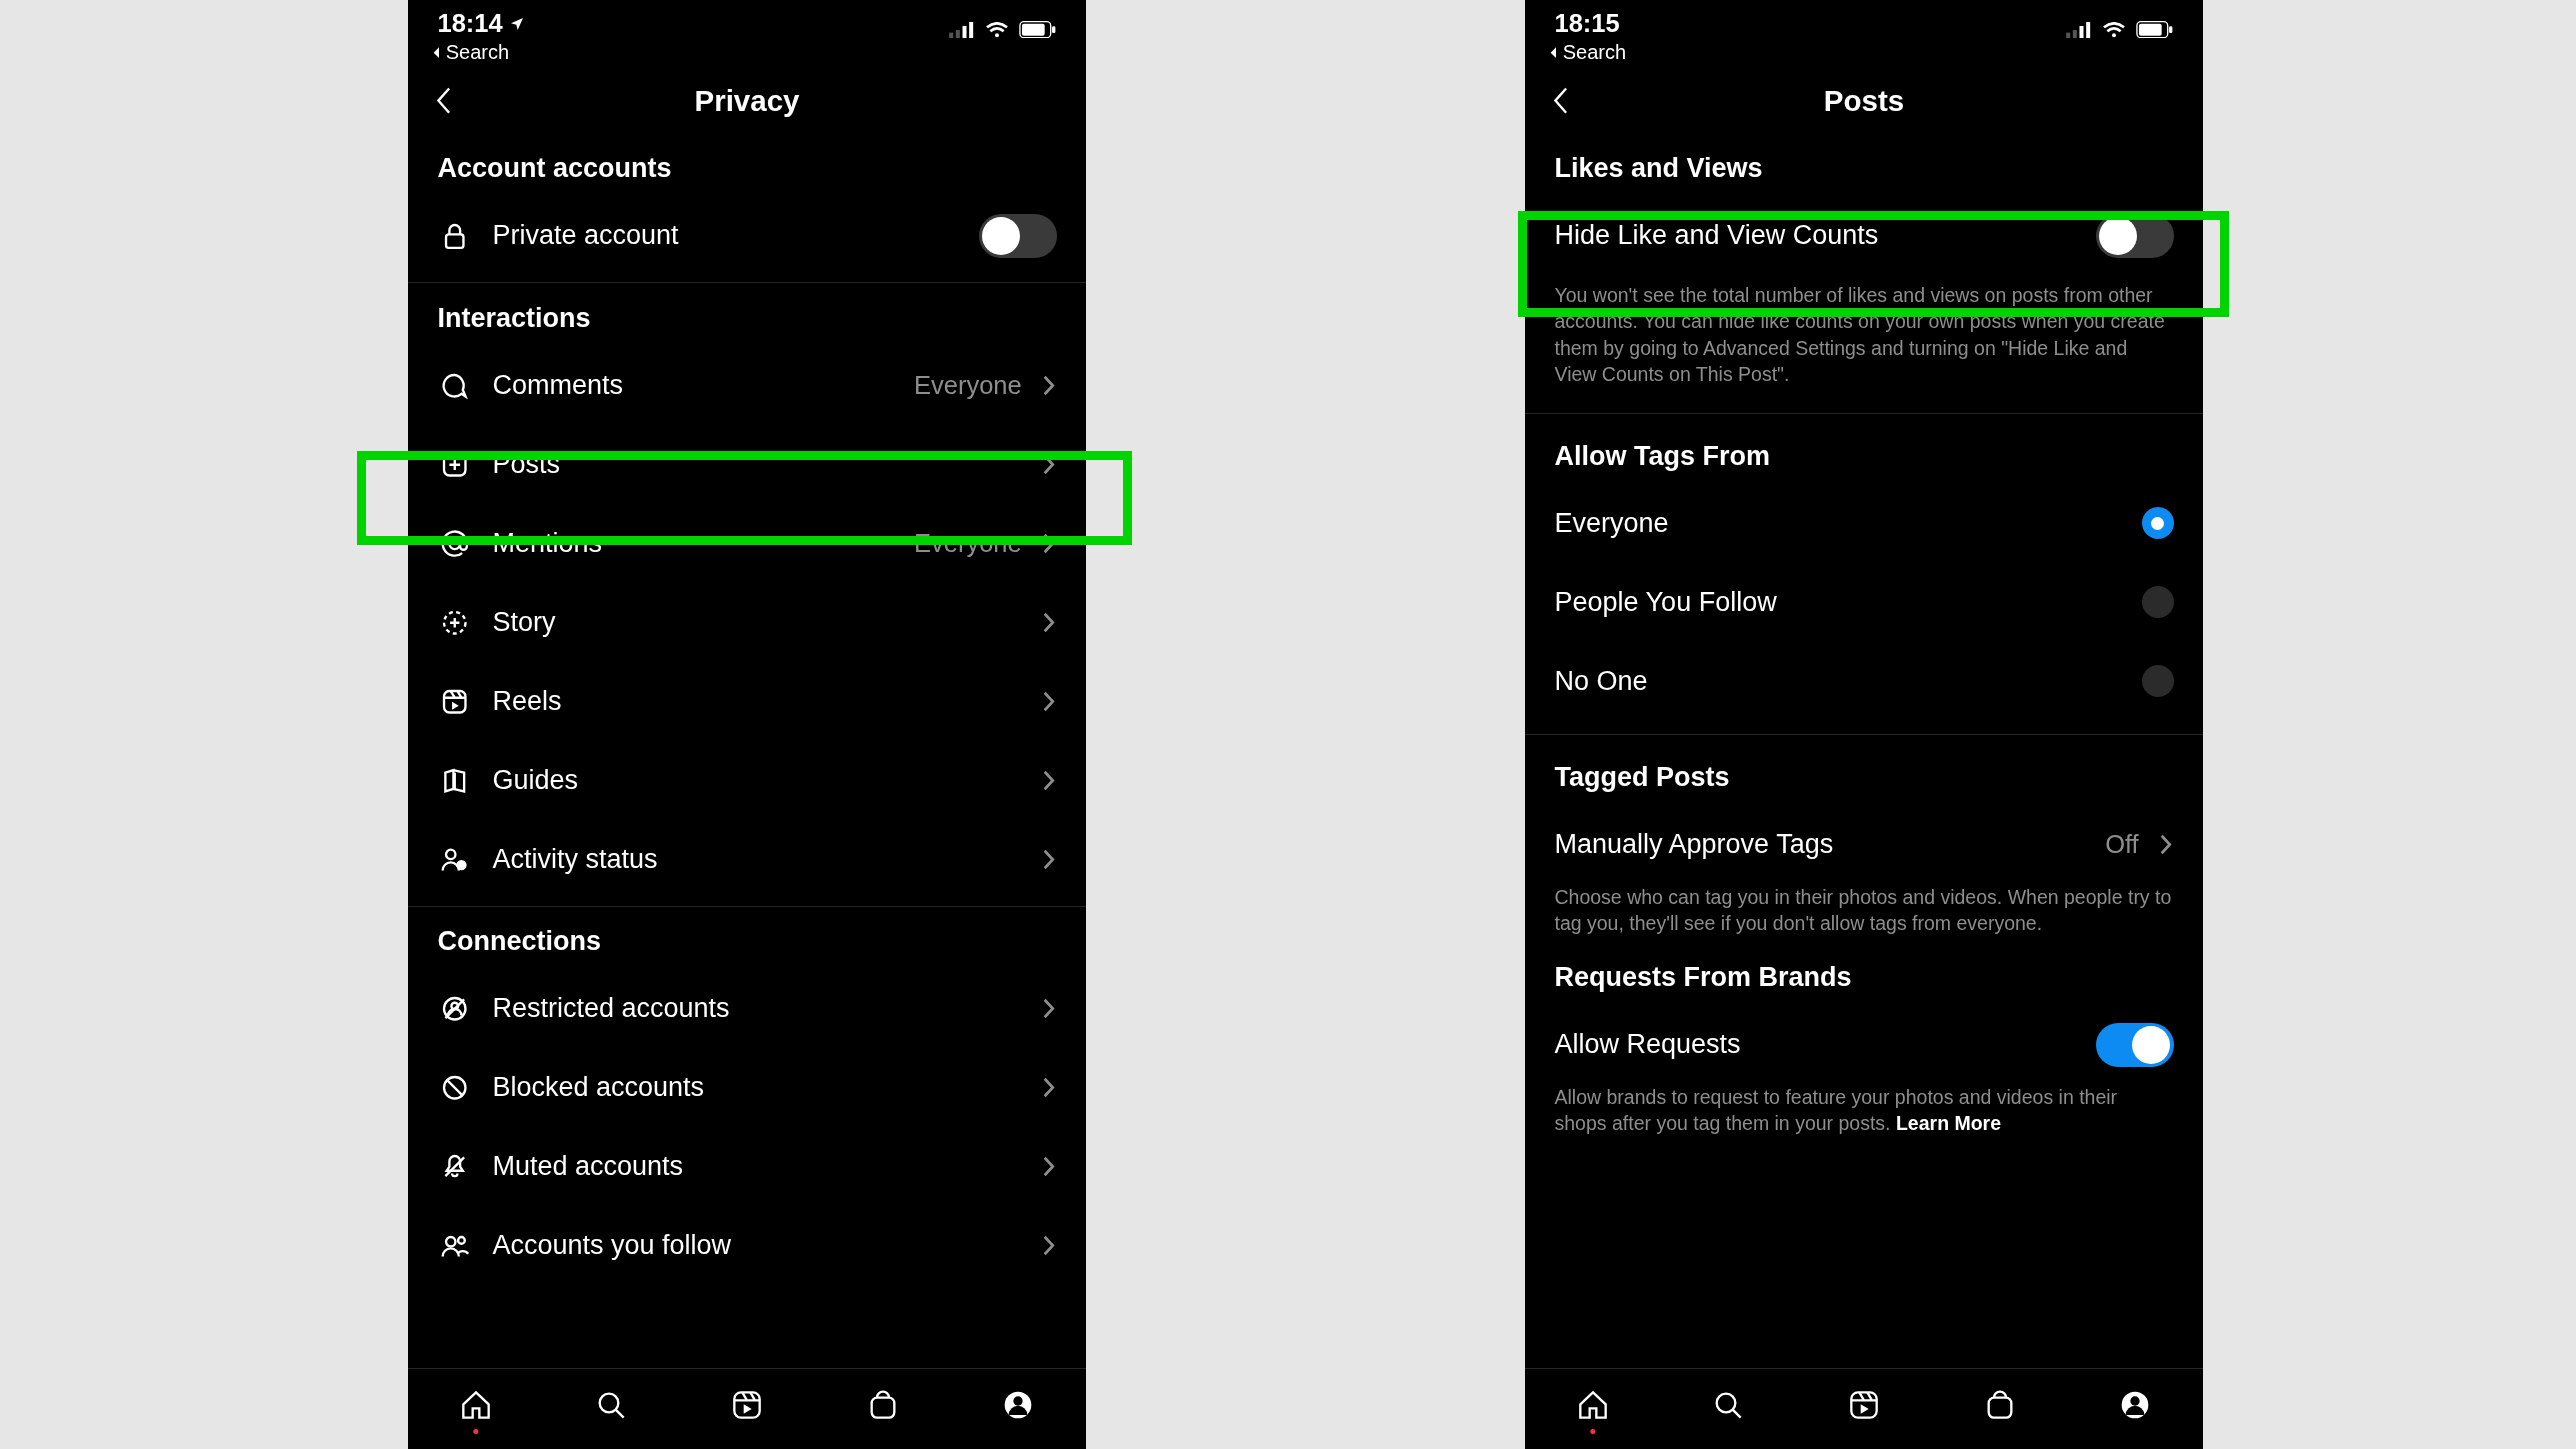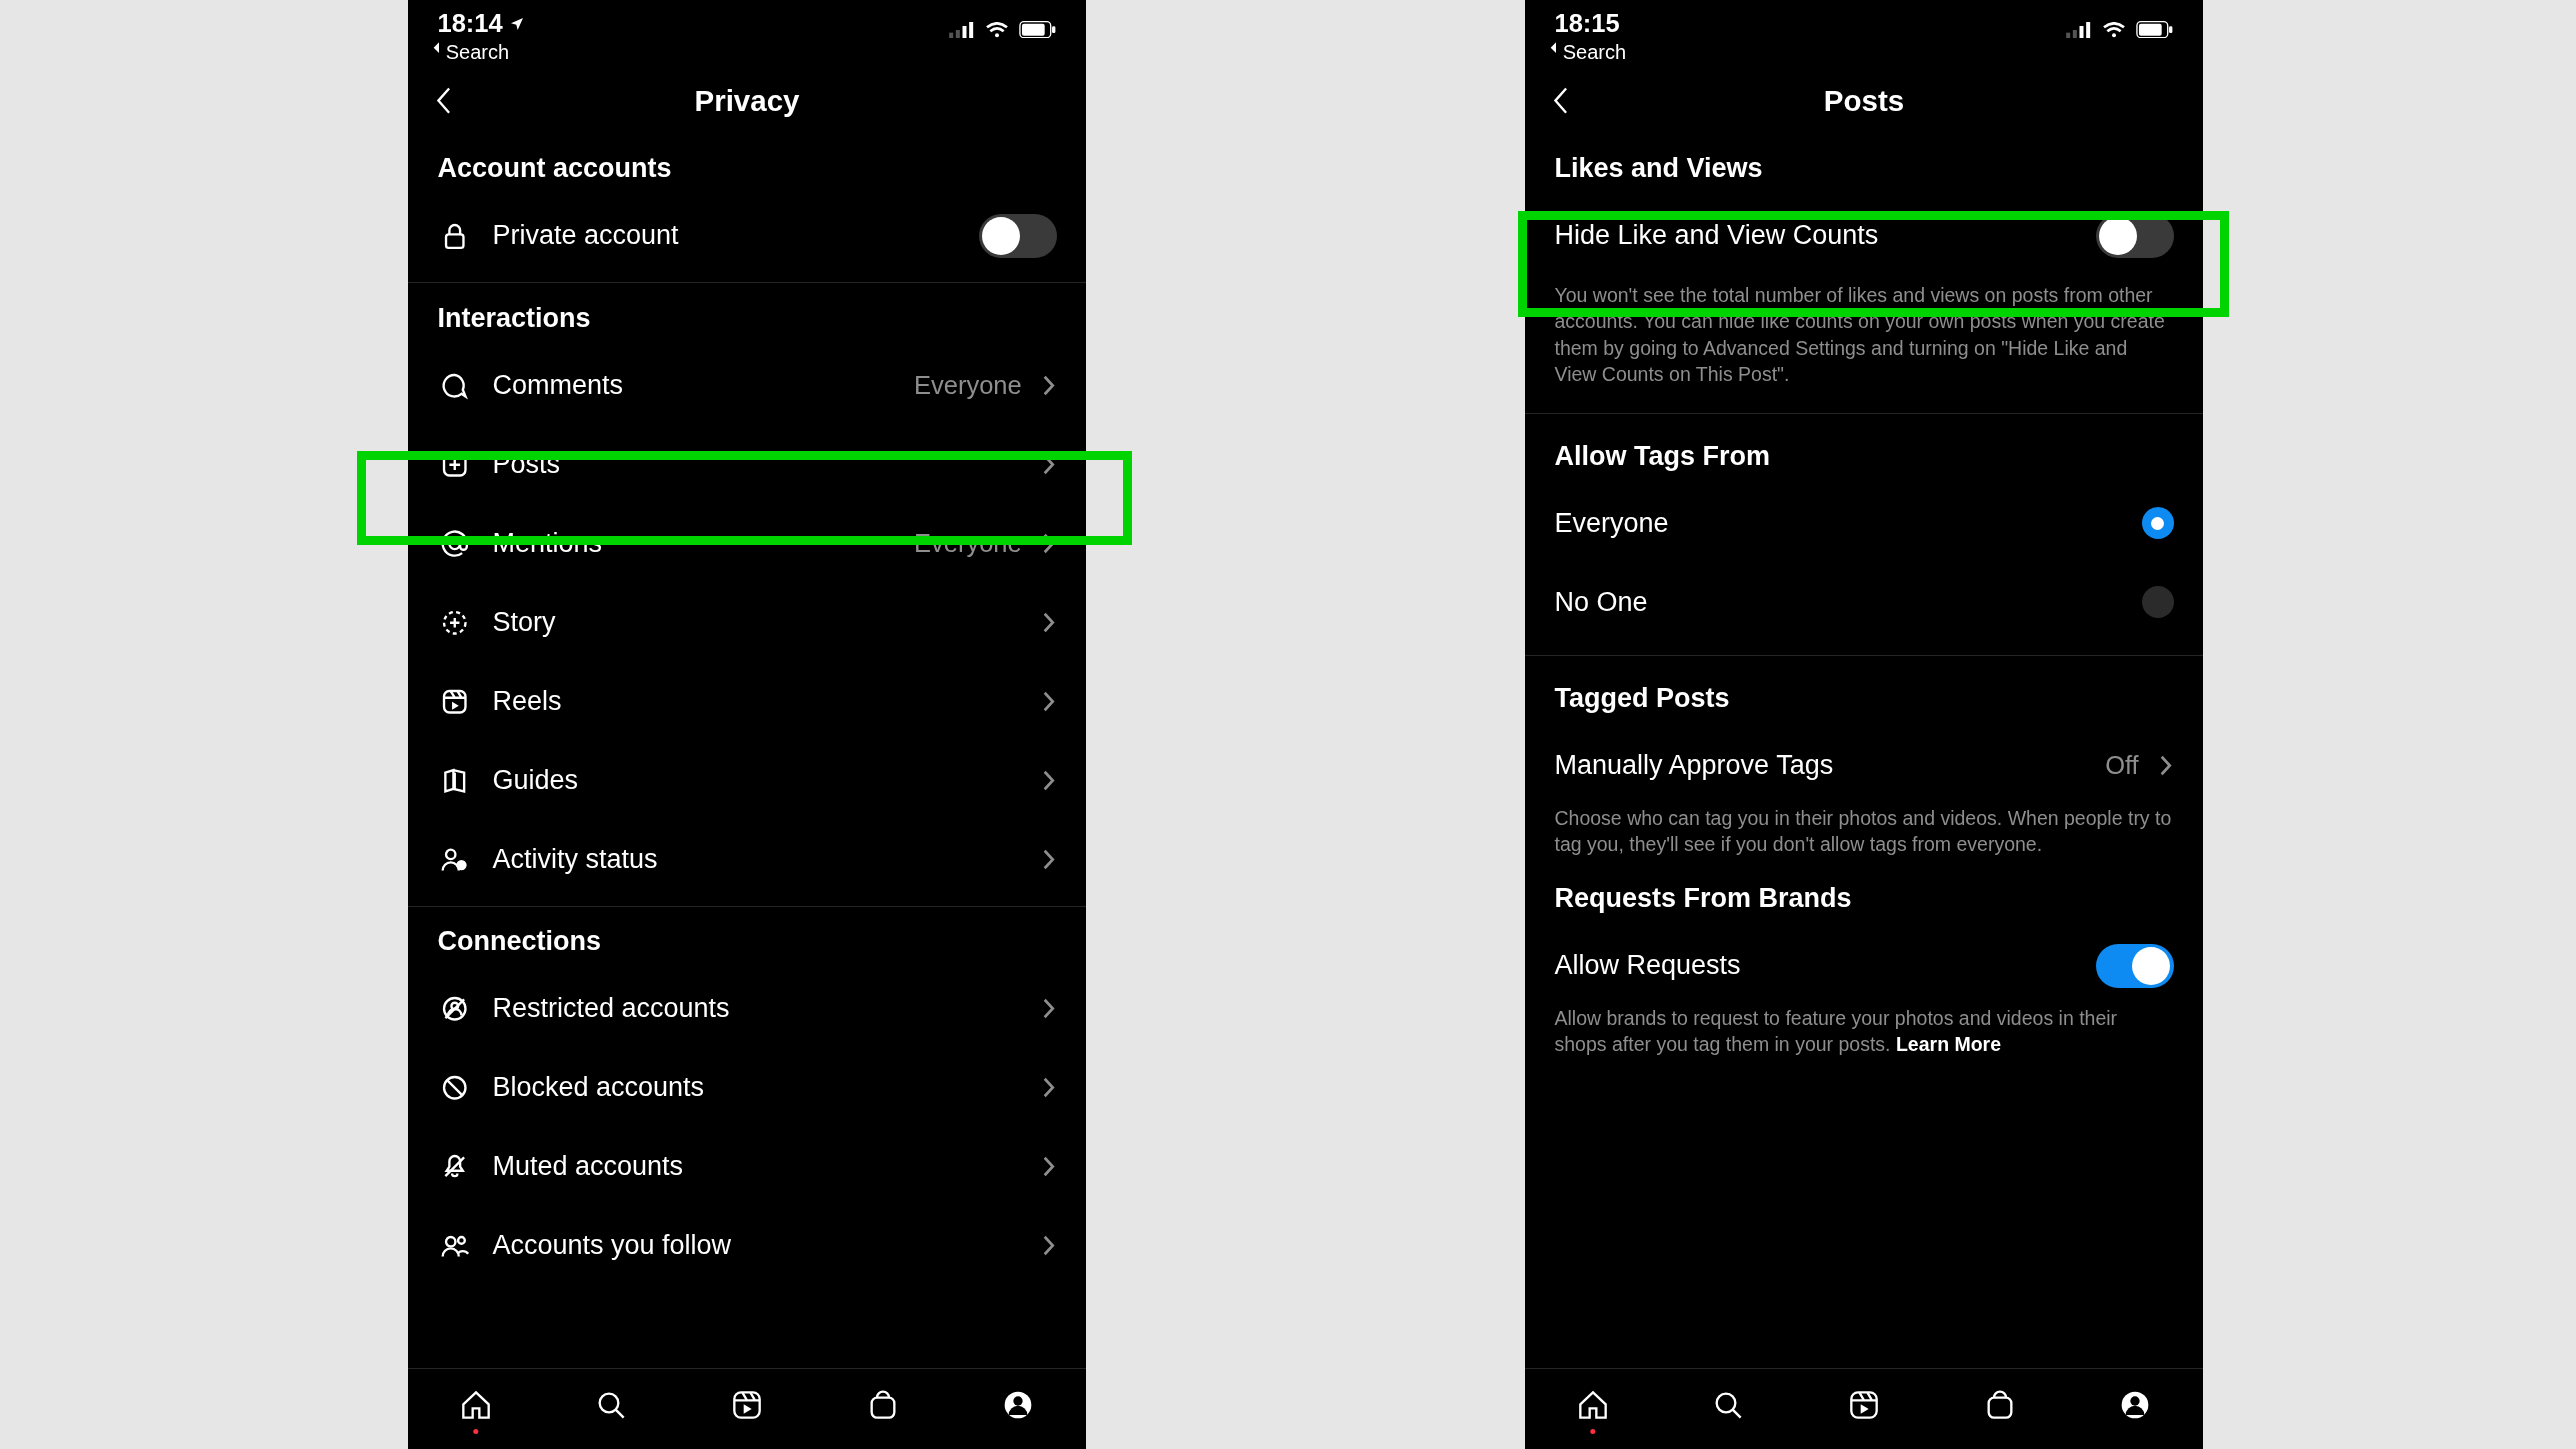--- a/index.html
+++ b/index.html
@@ -45,20 +45,21 @@
     align-items: flex-end;
     padding: 9.4px 29.5px 2.7px;
     font-size: 25.5px;
     font-weight: 600;
   }
   .statusbar .left { display:flex; align-items:center; gap:6.7px; }
   .statusbar .right { display:flex; align-items:center; gap:9.4px; }
   .statusbar svg { display:block; }
   .breadcrumb {
     display:flex;
+    align-items:center;
     gap:4px;
     padding: 0 23px 5.4px;
     font-size: 20px;
     color: var(--text);
   }
   .navbar {
     display:flex;
     align-items:center;
     justify-content:center;
     position:relative;
@@ -462,20 +463,24 @@
     </div>
     <div class="helptext with-top-gap">You won't see the total number of likes and views on posts from other accounts. You can hide like counts on your own posts when you create them by going to Advanced Settings and turning on "Hide Like and View Counts on This Post".</div>
     <div class="section-divider"></div>
 
     <div class="section-header tight">Allow Tags From</div>
     <div class="row">
       <div class="label">Everyone</div>
       <div class="radio selected"></div>
     </div>
     <div class="row">
+      <div class="label">People You Follow</div>
+      <div class="radio"></div>
+    </div>
+    <div class="row">
       <div class="label">No One</div>
       <div class="radio"></div>
     </div>
     <div class="section-divider" style="margin-top:13.4px;"></div>
 
     <div class="section-header tight">Tagged Posts</div>
     <div class="row">
       <div class="label">Manually Approve Tags</div>
       <div class="value">Off</div>
       <svg class="chevron" width="14.8" height="23" viewBox="0 0 22 34">

